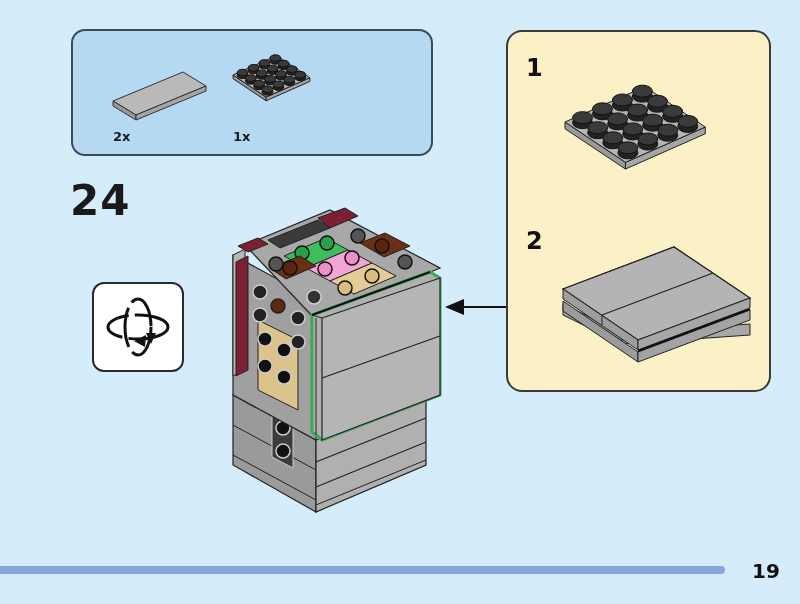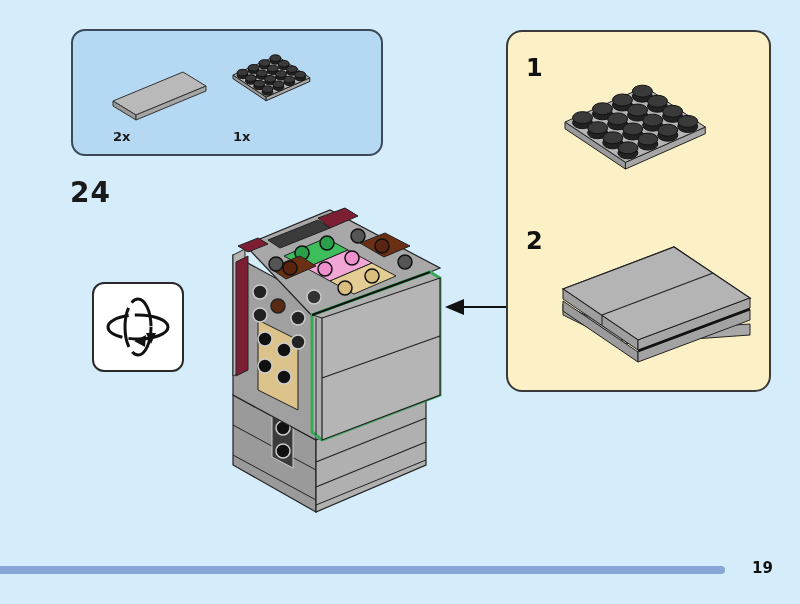--- a/index.html
+++ b/index.html
@@ -3,48 +3,48 @@
 <meta charset="utf-8">
 <style>
   html, body { margin: 0; padding: 0; }
   body {
     width: 800px; height: 604px; overflow: hidden;
     background: #d5ecfb;
     font-family: "DejaVu Sans", sans-serif;
     position: relative;
   }
   .parts-box {
-    position: absolute; left: 71px; top: 29px; width: 312px; height: 127px;
+    position: absolute; left: 71px; top: 29px; width: 362px; height: 127px;
     background: #b6d9f3; border: 2px solid #3a4a58; border-radius: 14px;
     box-sizing: border-box;
   }
   .parts-box svg { position: absolute; left: 0; top: 0; }
   .qty {
     position: absolute; font-weight: bold; font-size: 13px; color: #1a1a1a;
   }
   .step-number {
-    position: absolute; left: 70px; top: 176px; font-size: 28px; font-weight: bold;
+    position: absolute; left: 70px; top: 176px; font-size: 42px; font-weight: bold;
     color: #1a1a1a; letter-spacing: 1px;
   }
   .rotate-btn {
     position: absolute; left: 92px; top: 282px; width: 92px; height: 90px;
     background: #fff; border: 2px solid #2a2a2a; border-radius: 12px; box-sizing: border-box;
   }
   .sub-box {
     position: absolute; left: 506px; top: 30px; width: 265px; height: 362px;
     background: #fcf0c6; border: 2px solid #3a3a3a; border-radius: 16px; box-sizing: border-box;
   }
   .sub-num { position: absolute; font-size: 24px; font-weight: bold; color: #111; }
   .model { position: absolute; left: 0; top: 0; }
   .bar {
     position: absolute; left: 0; top: 566px; width: 725px; height: 8px;
     background: #87a7d6; border-radius: 0 4px 4px 0;
   }
   .page-num {
-    position: absolute; left: 752px; top: 559px; font-size: 15px; font-weight: bold; color: #111;
+    position: absolute; left: 752px; top: 559px; font-size: 20px; font-weight: bold; color: #111;
   }
 </style>
 </head>
 <body>
 
 <div class="parts-box">
   <svg width="318" height="127" viewBox="0 0 318 127">
 
     <g>
       <polygon points="40,70 110,41 133,55 63,84" fill="#b9b9b9" stroke="#333" stroke-width="1"></polygon>

